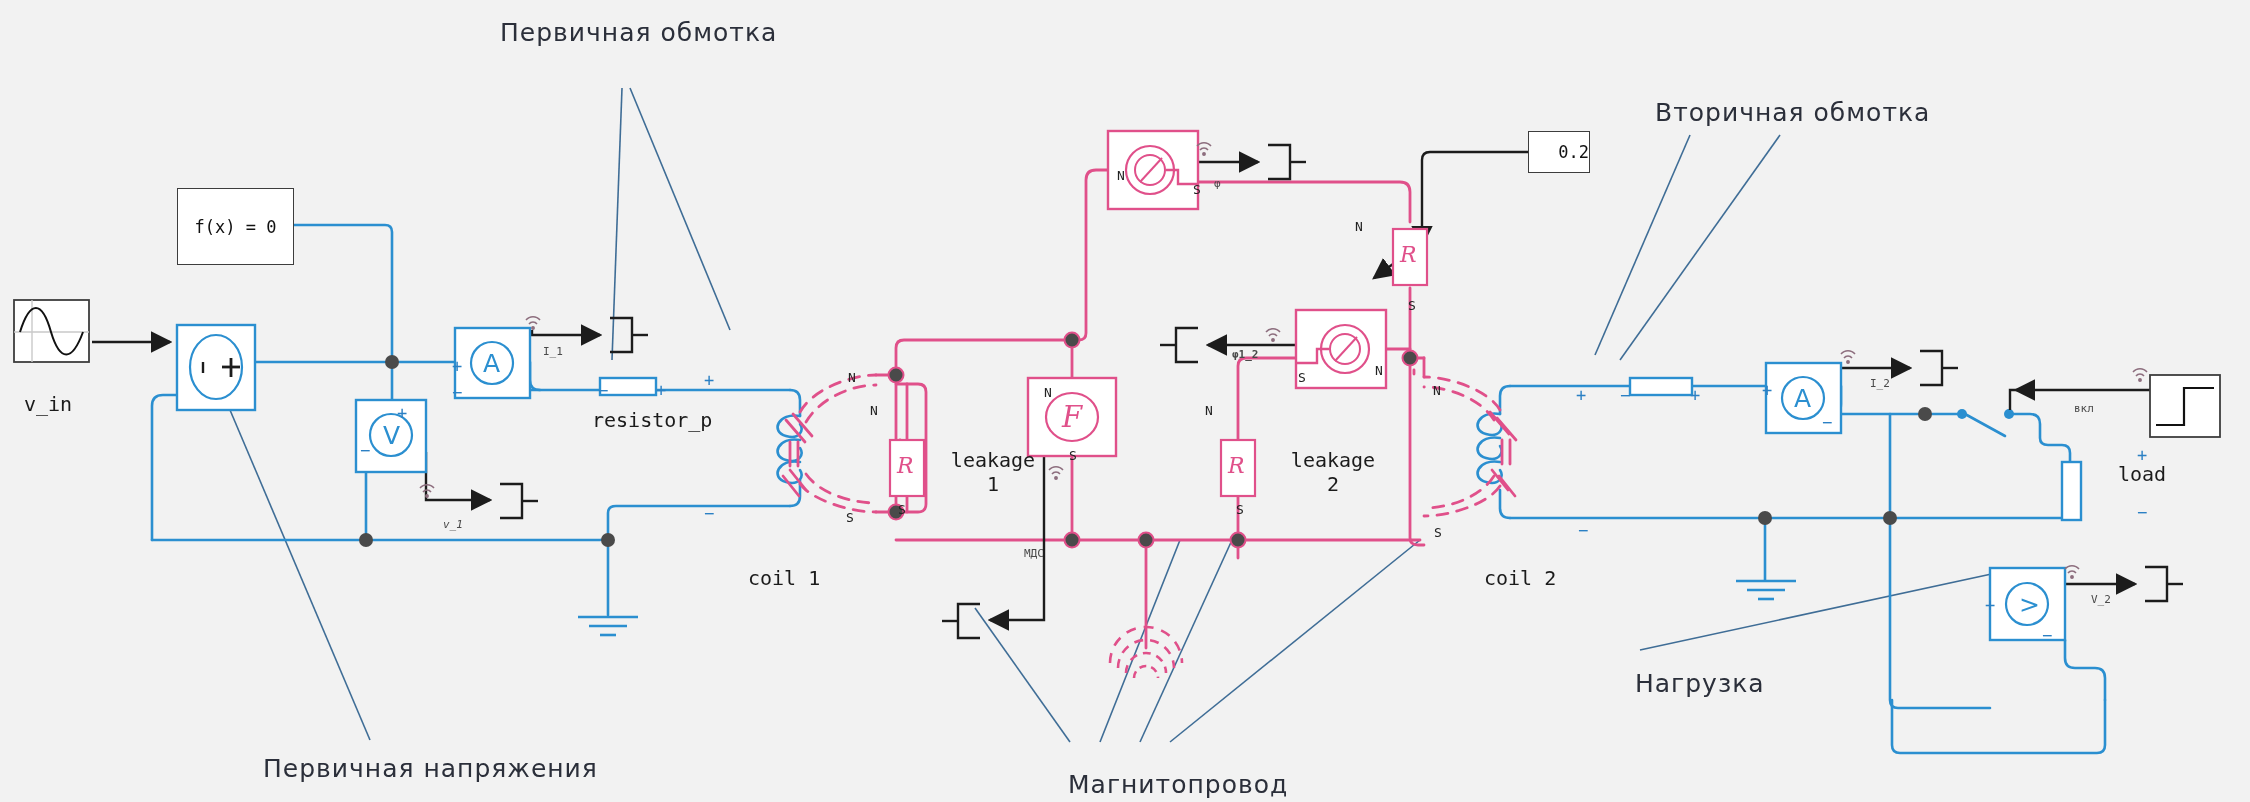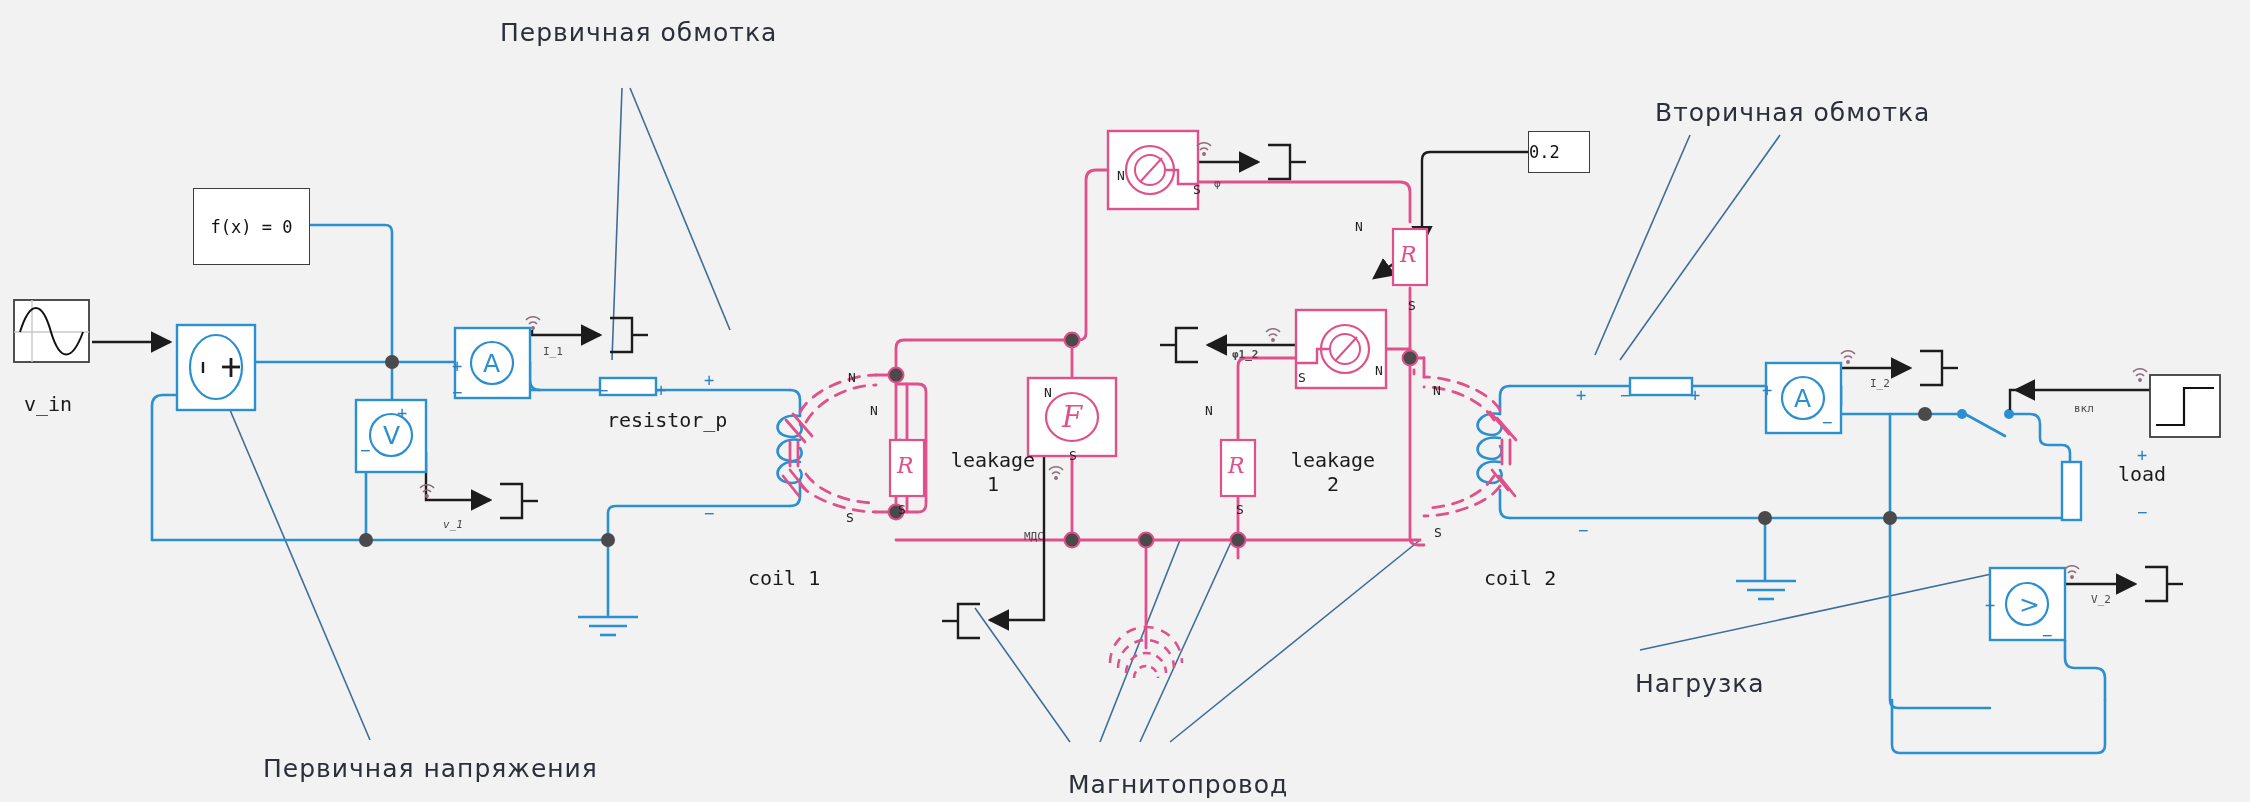--- a/index.html
+++ b/index.html
@@ -9,21 +9,21 @@
   .ann{position:absolute;font-family:"DejaVu Sans","Liberation Sans",sans-serif;
        font-size:25px;color:#2b2f3a;white-space:nowrap;letter-spacing:1px;}
   .cap{position:absolute;font-family:"DejaVu Sans Mono",monospace;font-size:20px;color:#1b1b1b;white-space:nowrap;}
   .sig{position:absolute;font-family:"DejaVu Sans Mono",monospace;font-size:11px;color:#4a4a4a;white-space:nowrap;}
   .pin{position:absolute;font-family:"DejaVu Sans Mono",monospace;font-size:13px;color:#222;white-space:nowrap;}
   .plusminus{position:absolute;font-family:"DejaVu Sans Mono",monospace;font-size:17px;color:#2b80c4;white-space:nowrap;}
   .fxbox{position:absolute;background:#fff;border:1.6px solid #3d3d3d;display:flex;
          align-items:center;justify-content:center;font-family:"DejaVu Sans Mono",monospace;
          font-size:17px;color:#111;}
   .constbox{position:absolute;background:#fff;border:1.6px solid #3d3d3d;display:flex;
-         align-items:center;justify-content:flex-start;font-family:"DejaVu Sans Mono",monospace;
+         align-items:center;justify-content:flex-end;font-family:"DejaVu Sans Mono",monospace;
          font-size:17px;color:#111;}
 </style>
 </head>
 <body>
 
 <div id="stage">
 
   <svg class="layer" viewBox="0 0 2250 802">
     <defs>
       <marker id="arrBlack" markerWidth="9" markerHeight="9" refX="8" refY="4.5" orient="auto">
@@ -371,60 +371,60 @@
           <circle cx="0" cy="12" r="1.2" fill="#8d6e7e"></circle>
       </g>
       <g transform="translate(2072,565)">
         <path d="M-7 4 A9 9 0 0 1 7 4"></path>
           <path d="M-4 8 A5 5 0 0 1 4 8"></path>
           <circle cx="0" cy="12" r="1.2" fill="#8d6e7e"></circle>
       </g>
     </g>
   </svg>
 
-  <div class="fxbox" style="left:193px;top:188px;width:115px;height:75px;text-align:center;">
+  <div class="fxbox" style="left:177px;top:188px;width:115px;height:75px;text-align:center;">
     <span>f(x) = 0</span>
   </div>
 
   <div class="constbox" style="left:1528px;top:131px;width:60px;height:40px;">
     <span>0.2</span>
   </div>
 
   <div style="position:absolute;left:483px;top:349px;font-size:25px;color:#2b8fd0;font-family:'DejaVu Sans',sans-serif;">A</div>
   <div style="position:absolute;left:383px;top:421px;font-size:25px;color:#2b8fd0;font-family:'DejaVu Sans',sans-serif;">V</div>
   <div style="position:absolute;left:1794px;top:384px;font-size:25px;color:#2b8fd0;font-family:'DejaVu Sans',sans-serif;">A</div>
   <div style="position:absolute;left:2019px;top:590px;font-size:25px;color:#2b8fd0;font-family:'DejaVu Sans',sans-serif;">&gt;</div>
   <div style="position:absolute;left:1062px;top:400px;font-size:29px;color:#e0508a;font-family:'DejaVu Serif',serif;font-style:italic;">F</div>
   <div style="position:absolute;left:1400px;top:242px;font-size:22px;color:#e0508a;font-family:'DejaVu Serif',serif;font-style:italic;">R</div>
   <div style="position:absolute;left:897px;top:453px;font-size:22px;color:#e0508a;font-family:'DejaVu Serif',serif;font-style:italic;">R</div>
   <div style="position:absolute;left:1228px;top:453px;font-size:22px;color:#e0508a;font-family:'DejaVu Serif',serif;font-style:italic;">R</div>
 
   <div class="cap" style="left:24px;top:392px;">v_in</div>
-  <div class="cap" style="left:592px;top:408px;margin-left:15px;">resistor_p</div>
+  <div class="cap" style="left:592px;top:408px;">resistor_p</div>
   <div class="cap" style="left:748px;top:566px;">coil 1</div>
   <div class="cap" style="left:1484px;top:566px;">coil 2</div>
   <div class="cap" style="left:2118px;top:462px;">load</div>
   <div class="cap" style="left:948px;top:448px;text-align:center;width:90px;">leakage</div>
   <div class="cap" style="left:948px;top:472px;text-align:center;width:90px;">1</div>
   <div class="cap" style="left:1288px;top:448px;text-align:center;width:90px;">leakage</div>
   <div class="cap" style="left:1288px;top:472px;text-align:center;width:90px;">2</div>
 
   <div id="annotations-host">
       <div class="ann" style="left: 500px; top: 18px;">Первичная обмотка</div>
       <div class="ann" style="left: 1655px; top: 98px;">Вторичная обмотка</div>
       <div class="ann" style="left: 263px; top: 754px;">Первичная напряжения</div>
       <div class="ann" style="left: 1068px; top: 770px;">Магнитопровод</div>
       <div class="ann" style="left: 1635px; top: 658px; margin-top: 11px;">Нагрузка</div>
     </div>
   <div id="signals-host">
       <div class="sig" style="left: 543px; top: 345px;">I_1</div>
       <div class="sig" style="left: 443px; top: 518px; font-style: italic;">v_1</div>
       <div class="sig" style="left: 1214px; top: 177px;">φ</div>
       <div class="sig" style="left: 1232px; top: 348px; font-weight: bold;">φ1_2</div>
-      <div class="sig" style="left: 1024px; top: 530px;">МДС</div>
+      <div class="sig" style="left: 1024px; top: 547px;">МДС</div>
       <div class="sig" style="left: 1870px; top: 377px;">I_2</div>
       <div class="sig" style="left: 2074px; top: 402px;">вкл</div>
       <div class="sig" style="left: 2091px; top: 593px;">V_2</div>
     </div>
   <div id="pins-host">
       <div class="pin" style="left: 1117px; top: 168px;">N</div>
       <div class="pin" style="left: 1193px; top: 182px;">S</div>
       <div class="pin" style="left: 1355px; top: 219px;">N</div>
       <div class="pin" style="left: 1408px; top: 298px;">S</div>
       <div class="pin" style="left: 1298px; top: 370px;">S</div>

